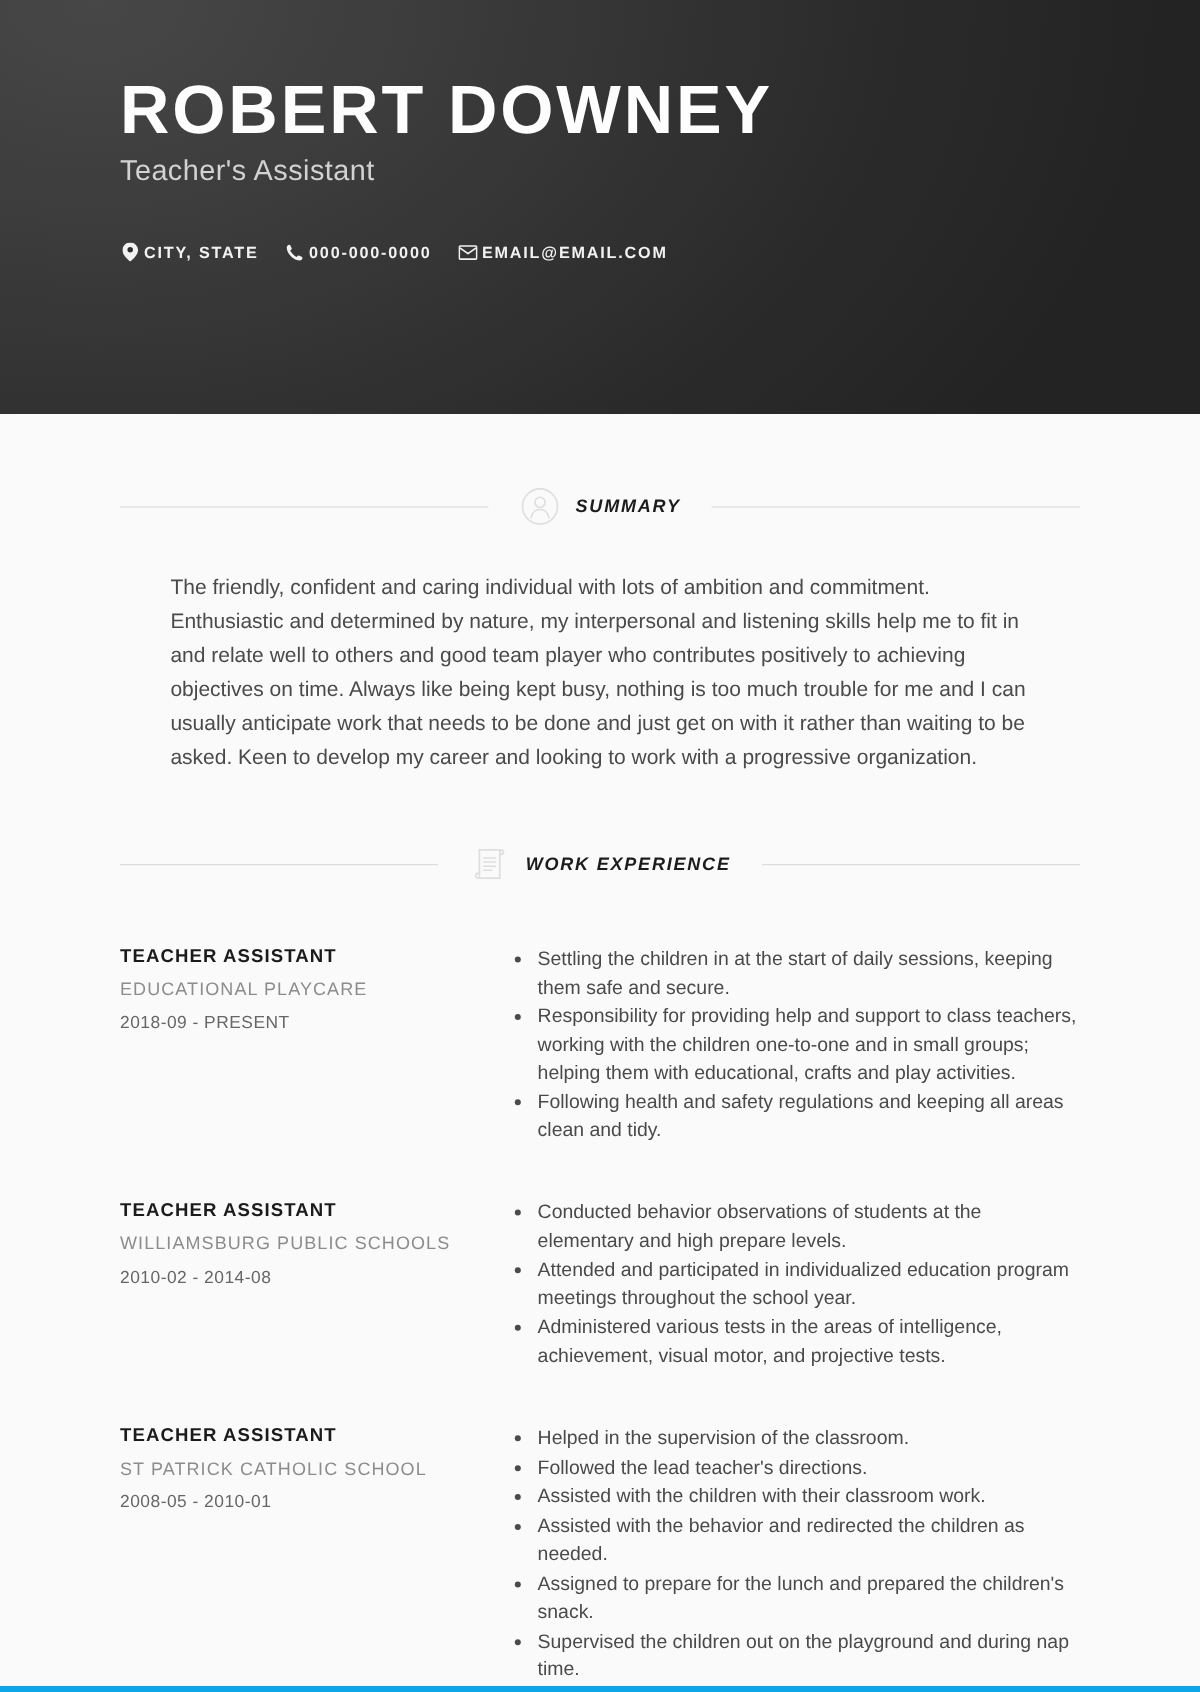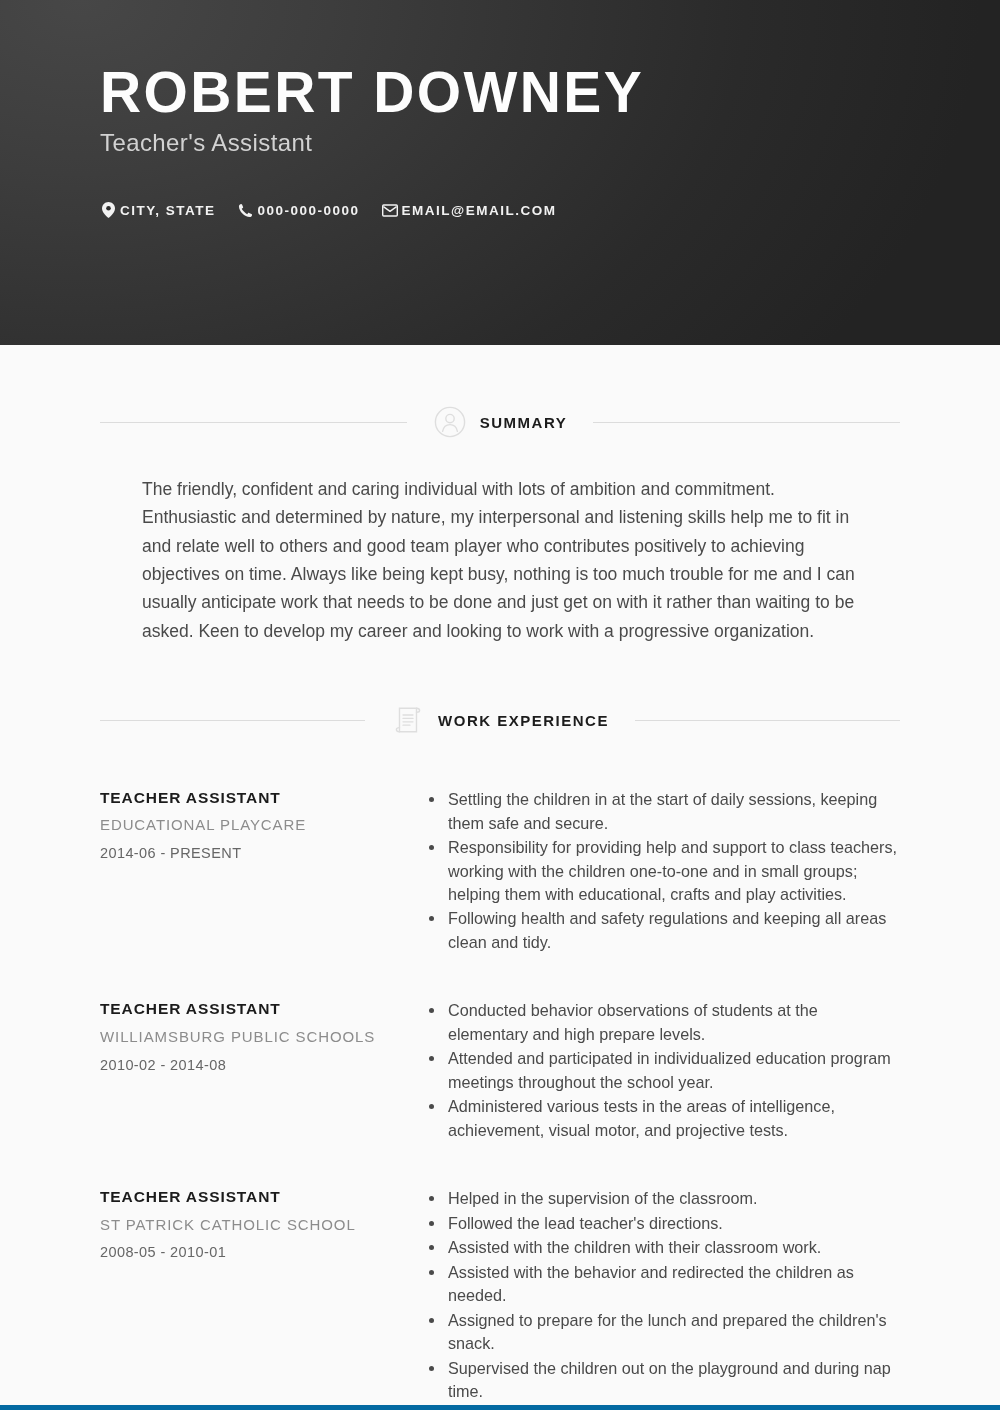--- a/index.html
+++ b/index.html
@@ -10,21 +10,21 @@
     height: 1410px;
     background: #ffffff;
     font-family: "Liberation Sans", sans-serif;
     -webkit-font-smoothing: antialiased;
   }
 
   .page {
     position: relative;
     width: 1000px;
     height: 1410px;
-    background: #0369a1;
+    background: #0ea5e9;
     overflow: hidden;
   }
 
   
   .header {
     position: relative;
     width: 1000px;
     height: 345px;
     background: #2b2b2b;
     background-image:
@@ -115,20 +115,21 @@
   }
   .section-head .head-icon svg { display: block; }
   .section-head .head-label {
     flex: 0 0 auto;
     margin-left: 13px;
     font-size: 15px;
     font-weight: 700;
     letter-spacing: 1.5px;
     color: #1c1c1c;
     white-space: nowrap;
+    font-style: italic;
   }
 
   
   .summary-block { padding: 0 42px; }
   .summary-text {
     margin-top: 36px;
     font-size: 17.5px;
     line-height: 1.62;
     color: #4a4a4a;
     text-align: left;
@@ -280,21 +281,21 @@
         <div class="head-label">WORK EXPERIENCE</div>
         <div class="rule right"></div>
       </div>
     </div>
 
     <div class="sp-entry-first">
       <div class="entry">
         <div class="entry-left">
           <div class="entry-title">TEACHER ASSISTANT</div>
           <div class="entry-org">EDUCATIONAL PLAYCARE</div>
-          <div class="entry-dates">2014-06 - PRESENT</div>
+          <div class="entry-dates">2018-09 - PRESENT</div>
         </div>
         <div class="entry-right">
           <ul class="bullets">
             <li>Settling the children in at the start of daily sessions, keeping them safe and secure.</li>
             <li>Responsibility for providing help and support to class teachers, working with the children one-to-one and in small groups; helping them with educational, crafts and play activities.</li>
             <li>Following health and safety regulations and keeping all areas clean and tidy.</li>
           </ul>
         </div>
       </div>
     </div>

